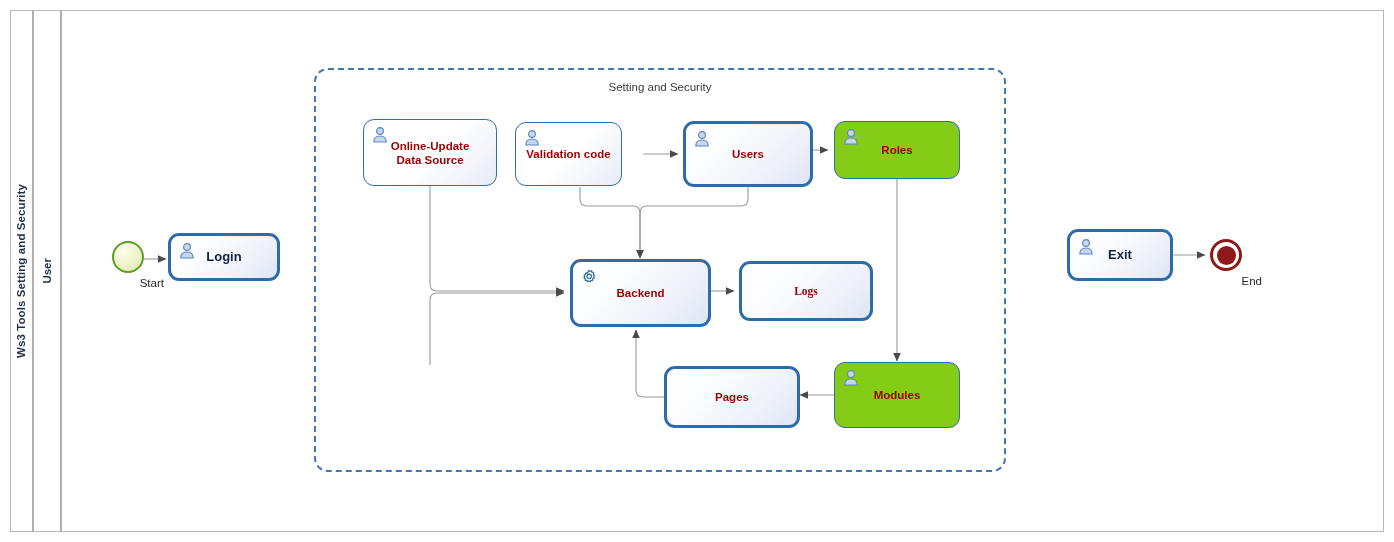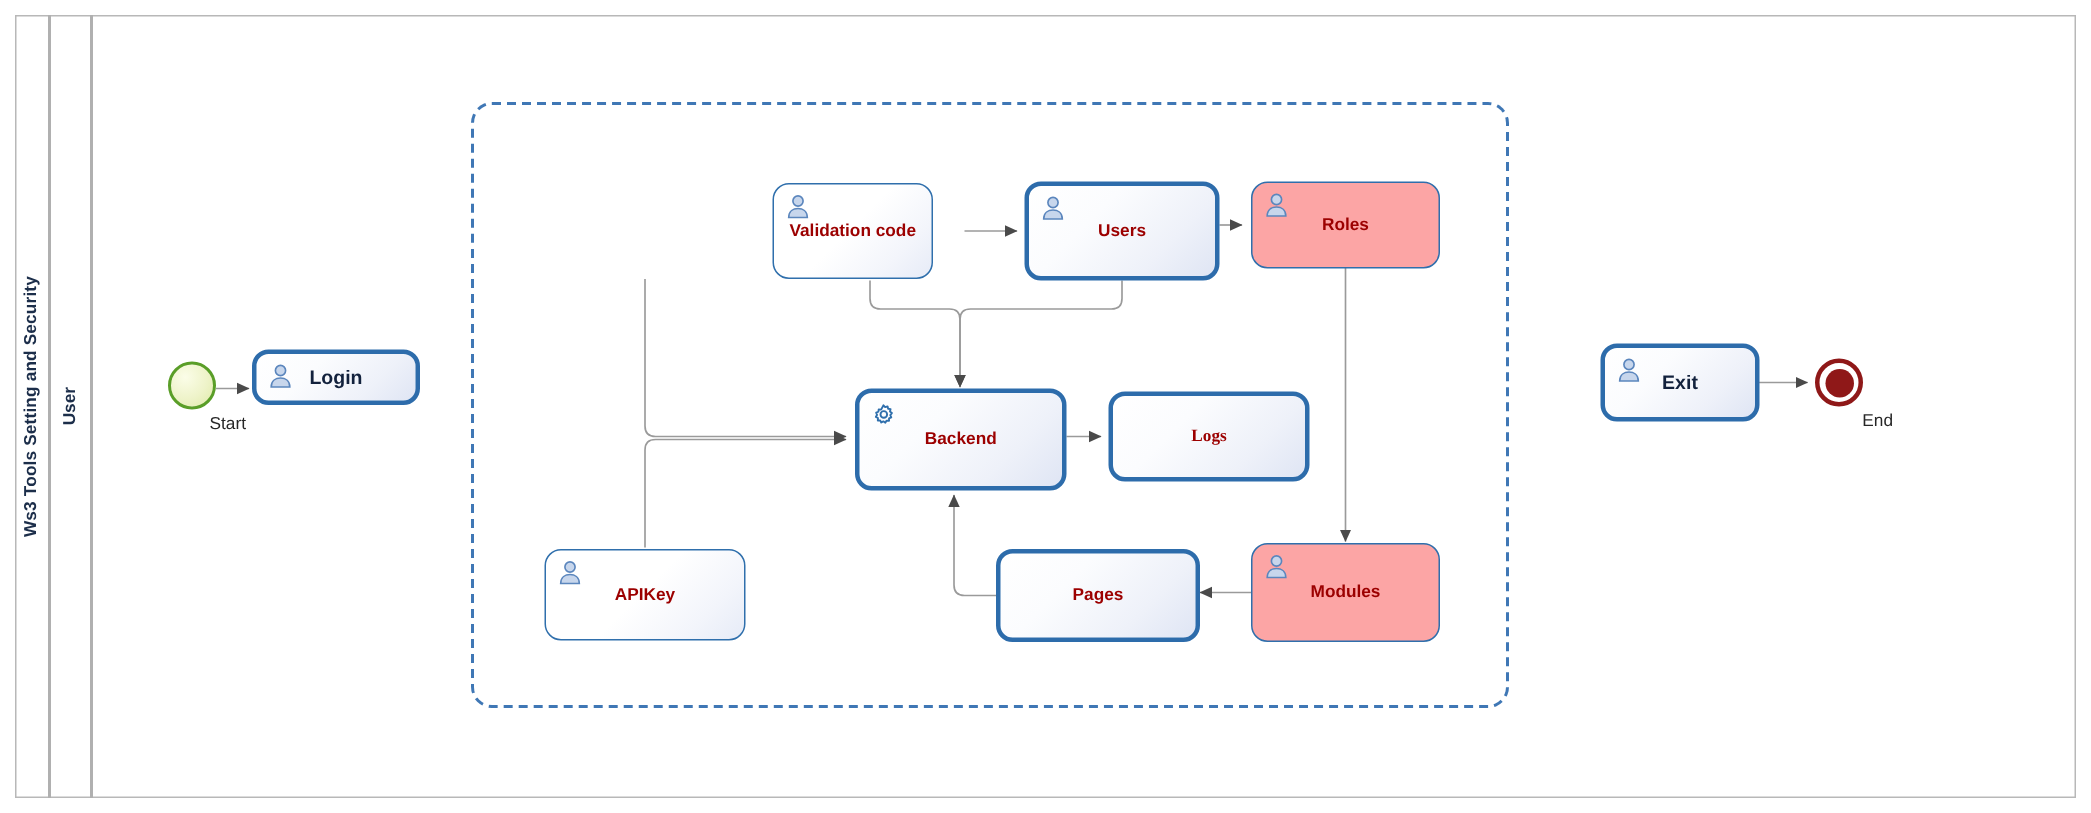--- a/index.html
+++ b/index.html
@@ -101,21 +101,21 @@
     display: flex;
     align-items: center;
     justify-content: center;
   }
   .task.emph {
     border-width: 3px;
     border-color: #2d6cab;
     background: linear-gradient(135deg, #ffffff 0%, #fbfcfe 35%, #eef1f9 72%, #dfe5f4 100%);
   }
   .task.plain {
-    background: #fca5a5;
+    background: #84cc16;
   }
   .task-label {
     font-size: 11.5px;
     font-weight: bold;
     color: #9c0000;
     text-align: center;
     line-height: 14px;
     pointer-events: none;
     padding: 0 6px;
   }
@@ -185,20 +185,21 @@
 
   <div class="pool-header">
     <span class="pool-header-label">Ws3 Tools Setting and Security</span>
   </div>
 
   <div class="lane-header">
     <span class="lane-header-label">User</span>
   </div>
 
   <div class="group-box"></div>
+  <div class="group-label">Setting and Security</div>
 
   <svg id="wires">
     <defs>
       <marker id="ah" markerWidth="9" markerHeight="9" refX="8" refY="4.5" orient="auto" markerUnits="userSpaceOnUse">
         <path d="M0,0.7 L8.4,4.5 L0,8.3 z" fill="#4a4a4a"></path>
       </marker>
     </defs>
     <g fill="none" stroke="#9a9a9a" stroke-width="1.1" marker-end="url(#ah)">
 
       <path d="M144,259 L166,259"></path>
@@ -223,30 +224,39 @@
 
       <path d="M664,397 L643,397 Q636,397 636,390 L636,330"></path>
 
       <path d="M1147,255 L1205,255"></path>
     </g>
   </svg>
 
   <div class="event start-event" style="left:112px; top:241px;"></div>
   <div class="event-label" style="left:92px; top:277px; width:72px;">Start</div>
 
-  <div class="task emph" style="left:168px; top:233px; width:112px; height:37px;">
+  <div class="task emph" style="left:168px; top:233px; width:112px; height:48px;">
     <span class="task-icon">
       <svg viewBox="0 0 18 18" width="18" height="18">
         <circle cx="9" cy="5" r="3.4" fill="#c7d6ec" stroke="#5b86bd" stroke-width="1.1"></circle>
         <path d="M2.8,16 C2.8,11.6 6,10 9,10 C12,10 15.2,11.6 15.2,16 Z" fill="#c7d6ec" stroke="#5b86bd" stroke-width="1.1"></path>
       </svg>
     </span>
     <span class="task-label dark">Login</span>
   </div>
 
+  <div class="task" style="left:363px; top:119px; width:134px; height:67px;">
+    <span class="task-icon">
+      <svg viewBox="0 0 18 18" width="18" height="18">
+        <circle cx="9" cy="5" r="3.4" fill="#c7d6ec" stroke="#5b86bd" stroke-width="1.1"></circle>
+        <path d="M2.8,16 C2.8,11.6 6,10 9,10 C12,10 15.2,11.6 15.2,16 Z" fill="#c7d6ec" stroke="#5b86bd" stroke-width="1.1"></path>
+      </svg>
+    </span>
+    <span class="task-label">Online-Update<br>Data Source</span>
+  </div>
 
   <div class="task" style="left:515px; top:122px; width:107px; height:64px;">
     <span class="task-icon">
       <svg viewBox="0 0 18 18" width="18" height="18">
         <circle cx="9" cy="5" r="3.4" fill="#c7d6ec" stroke="#5b86bd" stroke-width="1.1"></circle>
         <path d="M2.8,16 C2.8,11.6 6,10 9,10 C12,10 15.2,11.6 15.2,16 Z" fill="#c7d6ec" stroke="#5b86bd" stroke-width="1.1"></path>
       </svg>
     </span>
     <span class="task-label">Validation code</span>
   </div>
@@ -278,29 +288,20 @@
         <circle cx="9.2" cy="8.3" r="2.2" fill="none" stroke="#2f6fac" stroke-width="1.25"></circle>
       </svg>
     </span>
     <span class="task-label">Backend</span>
   </div>
 
   <div class="task emph" style="left:739px; top:261px; width:134px; height:60px;font-family:Liberation Serif, serif;">
     <span class="task-label">Logs</span>
   </div>
 
-  <div class="task" style="left:363px; top:366px; width:134px; height:61px;">
-    <span class="task-icon">
-      <svg viewBox="0 0 18 18" width="18" height="18">
-        <circle cx="9" cy="5" r="3.4" fill="#c7d6ec" stroke="#5b86bd" stroke-width="1.1"></circle>
-        <path d="M2.8,16 C2.8,11.6 6,10 9,10 C12,10 15.2,11.6 15.2,16 Z" fill="#c7d6ec" stroke="#5b86bd" stroke-width="1.1"></path>
-      </svg>
-    </span>
-    <span class="task-label">APIKey</span>
-  </div>
 
   <div class="task emph" style="left:664px; top:366px; width:136px; height:62px;">
     <span class="task-label">Pages</span>
   </div>
 
   <div class="task plain" style="left:834px; top:362px; width:126px; height:66px;justify-content:center;">
     <span class="task-icon">
       <svg viewBox="0 0 18 18" width="18" height="18">
         <circle cx="9" cy="5" r="3.4" fill="#c7d6ec" stroke="#5b86bd" stroke-width="1.1"></circle>
         <path d="M2.8,16 C2.8,11.6 6,10 9,10 C12,10 15.2,11.6 15.2,16 Z" fill="#c7d6ec" stroke="#5b86bd" stroke-width="1.1"></path>

